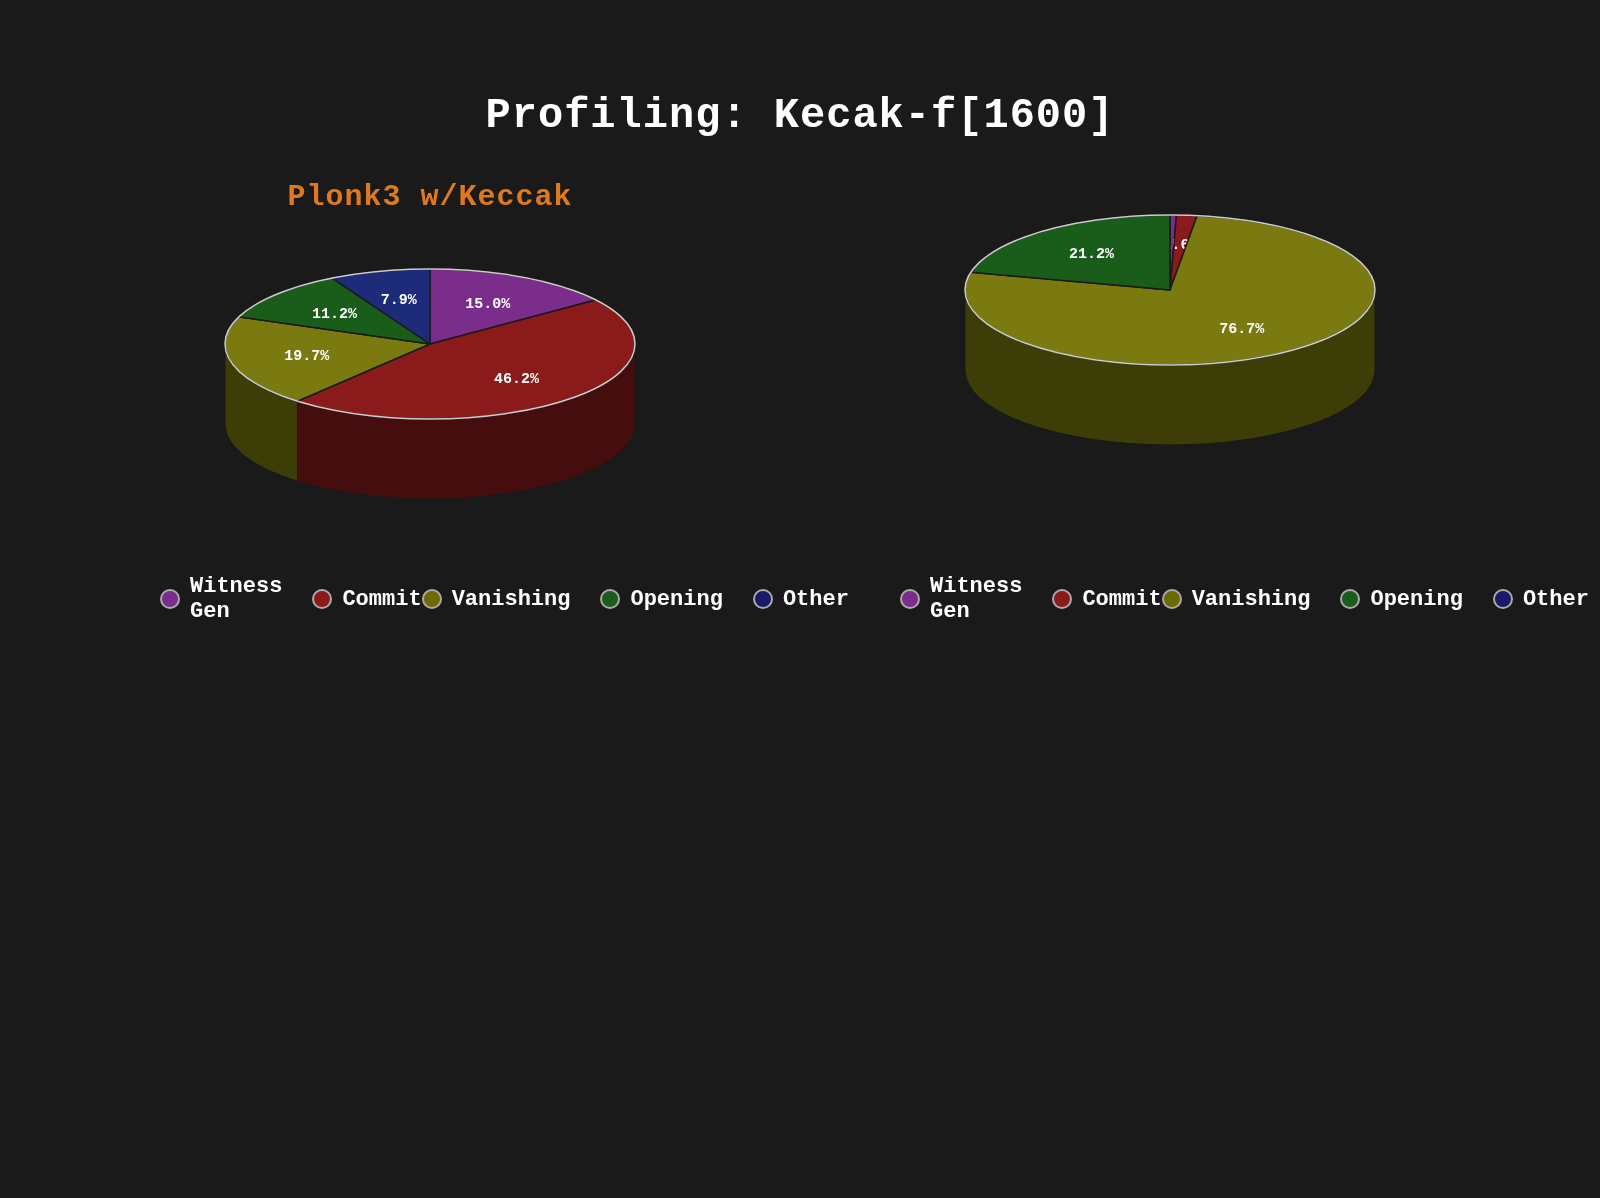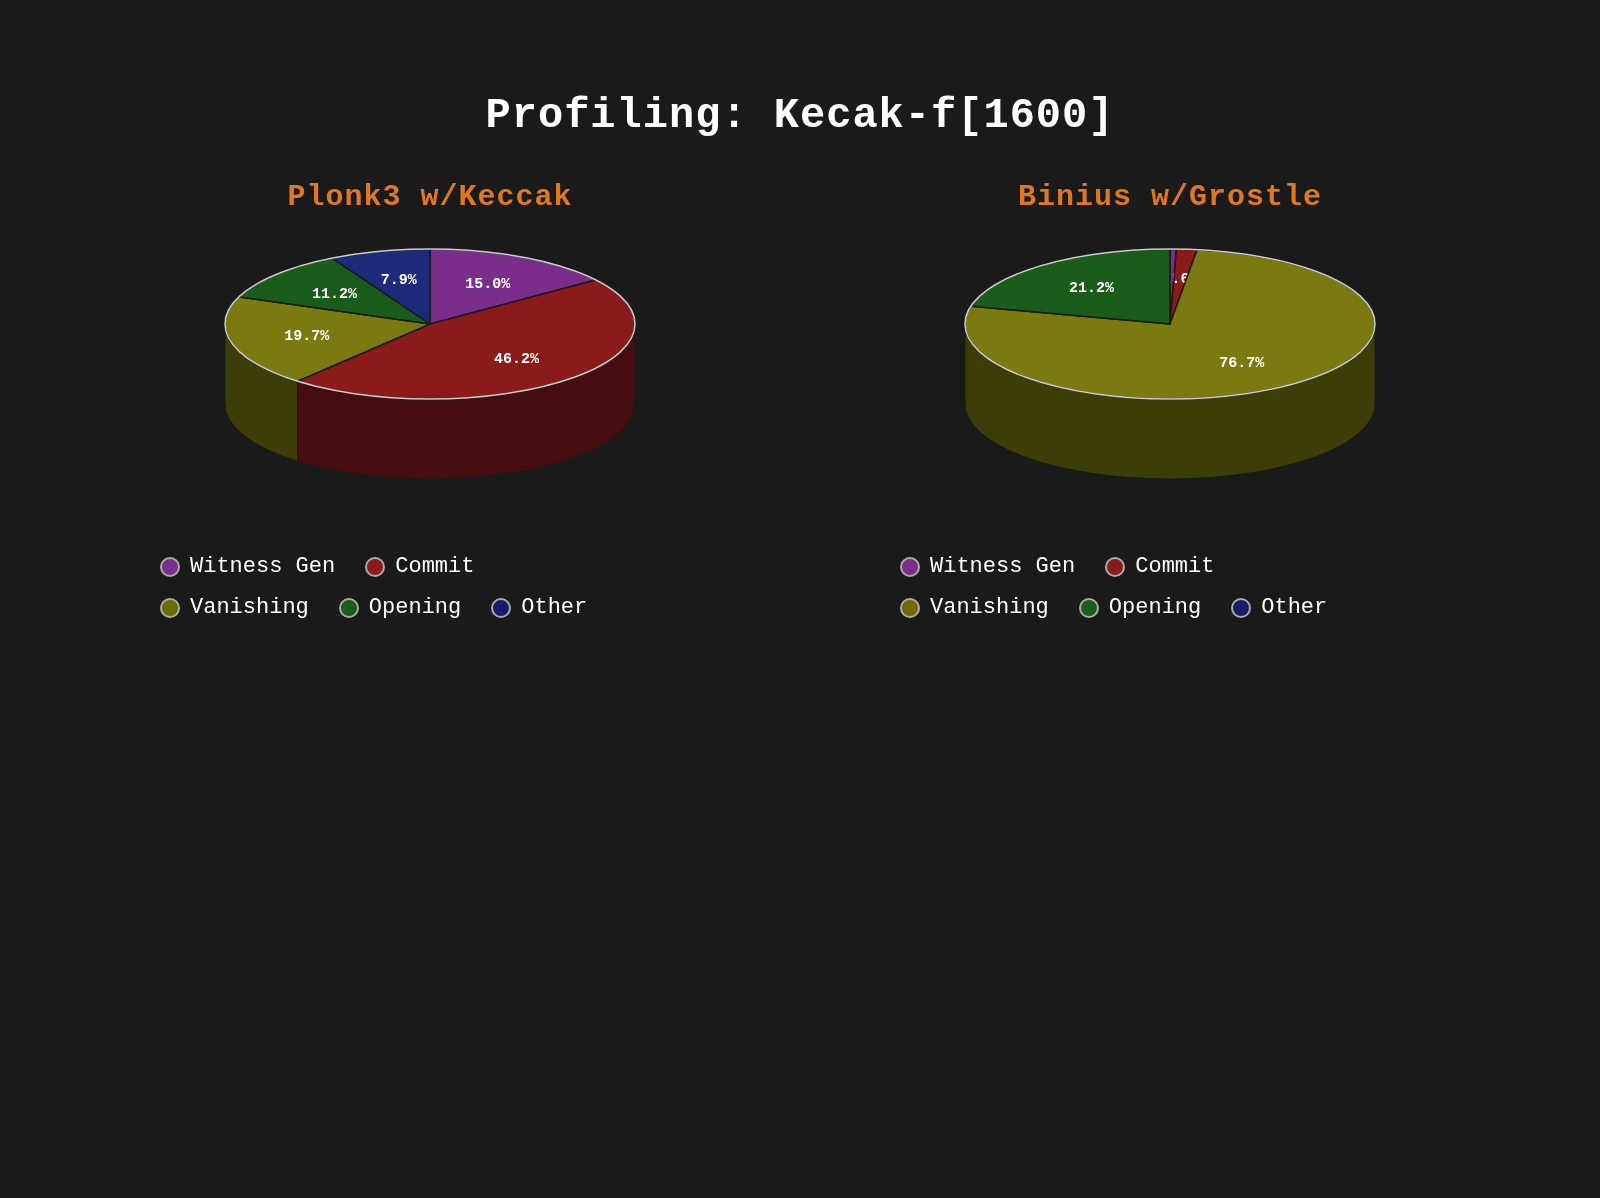--- a/index.html
+++ b/index.html
@@ -30,39 +30,40 @@
     .chart-section {
       display: flex;
       flex-direction: column;
       align-items: center;
       width: 580px;
     }
     .chart-title {
       color: #e07820;
       font-size: 30px;
       font-weight: bold;
+      margin-bottom: 20px;
       letter-spacing: 1px;
     }
     .cylinder-container {
       position: relative;
       width: 440px;
       height: 300px;
     }
     
     .legends-container {
       display: flex;
       justify-content: space-around;
       width: 100%;
       padding: 40px 60px 0 60px;
     }
     .legend-group {
       display: flex;
-      flex-direction: column;
-      gap: 16px;
+      flex-direction: row;
       width: 540px;
+      font-weight: bold;
     }
     .legend-row {
       display: flex;
       align-items: center;
       gap: 30px;
     }
     .legend-item {
       display: flex;
       align-items: center;
       gap: 10px;
@@ -101,21 +102,20 @@
           <text x="96.81075137627154" y="126.44612812584819" text-anchor="middle" fill="white" font-size="15" font-family="Courier New, monospace" font-weight="bold">19.7%</text>
           <path d="M 220 110 L 28.87362075082001 82.87815724384308 A 205 75 0 0 1 122.18245414678022 44.0887165503526 Z" fill="#1a5c1a" stroke="#1a1a1a" stroke-width="1.5"></path>
           <text x="124.58756951047796" y="84.2794486536152" text-anchor="middle" fill="white" font-size="15" font-family="Courier New, monospace" font-weight="bold">11.2%</text>
           <path d="M 220 110 L 122.18245414678022 44.0887165503526 A 205 75 0 0 1 219.99999999999997 35 Z" fill="#1e2a7a" stroke="#1a1a1a" stroke-width="1.5"></path>
           <text x="188.713916456015" y="69.93076269863592" text-anchor="middle" fill="white" font-size="15" font-family="Courier New, monospace" font-weight="bold">7.9%</text>
           <ellipse cx="220" cy="110" rx="205" ry="75" fill="none" stroke="#cccccc" stroke-width="1.5"></ellipse>
         </svg></div>
   </div>
 
   <div class="chart-section">
-    <div class="chart-title">Binius w/Grostle</div>
     <div class="cylinder-container"><svg width="440" height="320" viewBox="0 0 440 320" id="piesvg2">
           <ellipse cx="220" cy="190" rx="205" ry="75" fill="#0f0f0f"></ellipse>
           <path d="M 425 110 A 205 75 0 0 1 15 110.00000000000001 L 15 190 A 205 75 0 0 0 425 190 Z" fill="rgb(61,61,8)" stroke="#1a1a1a" stroke-width="1"></path>
           <ellipse cx="220" cy="110" rx="205" ry="75" fill="#333"></ellipse>
           <path d="M 220 110 L 220 35 A 205 75 0 0 1 226.43920561101632 35.03700797257012 Z" fill="#7b2d8b" stroke="#1a1a1a" stroke-width="1.5"></path>
           <text x="221.9964000303324" y="68.50573658960278" text-anchor="middle" fill="white" font-size="15" font-family="Courier New, monospace" font-weight="bold">0.5%</text>
           <path d="M 220 110 L 226.43920561101632 35.03700797257012 A 205 75 0 0 1 247.11256000271007 35.65883448113436 Z" fill="#8b1a1a" stroke="#1a1a1a" stroke-width="1.5"></path>
           <text x="230.41438444687824" y="68.6563615129613" text-anchor="middle" fill="white" font-size="15" font-family="Courier New, monospace" font-weight="bold">1.6%</text>
           <path d="M 220 110 L 247.11256000271007 35.65883448113436 A 205 75 0 1 1 20.832430400482536 92.23713904507859 Z" fill="#7a7a10" stroke="#1a1a1a" stroke-width="1.5"></path>
           <text x="291.7157607849732" y="153.39068880008665" text-anchor="middle" fill="white" font-size="15" font-family="Courier New, monospace" font-weight="bold">76.7%</text>

